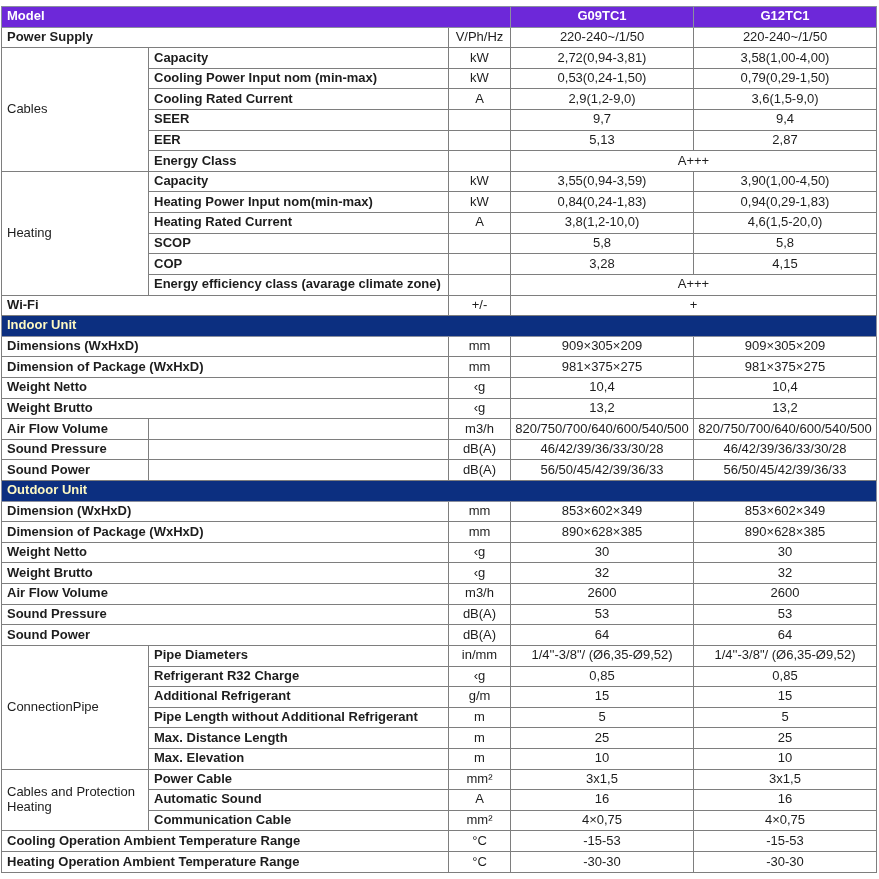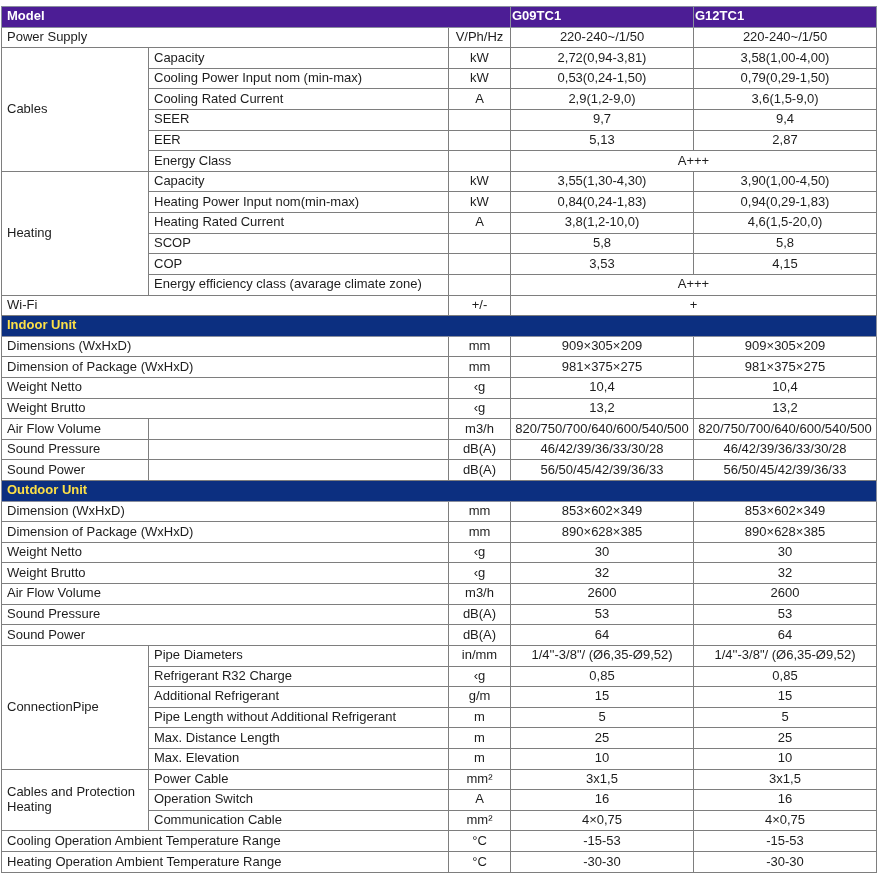--- a/index.html
+++ b/index.html
@@ -1,27 +1,27 @@
 <!DOCTYPE html>
 <html><head>
 <meta charset="utf-8">
 <style>
   html,body{margin:0;padding:0;background:#ffffff;}
   body{width:879px;height:879px;font-family:"Liberation Sans",sans-serif;}
   table.spec{border-collapse:collapse;table-layout:fixed;width:875px;height:867px;margin:6px 0 0 1px;}
   td{border:1px solid #7e7e7e;font-size:13px;color:#1d1d1d;padding:0 5px;vertical-align:middle;
      white-space:nowrap;overflow:hidden;line-height:1.15;}
-  td.lbl, td.sub{text-align:left;}
+  td.lbl, td.sub{text-align:left;font-weight:bold;}
   td.group{text-align:left;white-space:normal;}
   td.unit{text-align:center;padding:0 2px;}
   td.val{text-align:center;padding:0 1px;}
-  tr.hdr td{background:#4c1d95;color:#ffffff;font-weight:700;border-color:#8a8f9e;}
+  tr.hdr td{background:#6d28d9;color:#ffffff;font-weight:700;border-color:#8a8f9e;}
   tr.hdr td.lbl{text-align:left;}
-  tr.hdr td.val{text-align:left;}
-  td.sec{background:#0c2f80;color:#fde047;font-weight:700;text-align:left;border-color:#8a8f9e;}
+  tr.hdr td.val{text-align:center;}
+  td.sec{background:#0c2f80;color:#fef9c3;font-weight:700;text-align:left;border-color:#8a8f9e;}
 </style>
 </head>
 <body>
 
 <table class="spec">
   <colgroup>
     <col style="width:147px">
       <col style="width:300px">
       <col style="width:62px">
       <col style="width:183px">
@@ -76,21 +76,21 @@
   <tr>
     <td class="sub">Energy Class</td>
     <td class="unit"></td>
     <td class="val" colspan="2">A+++</td>
   </tr>
 
   <tr>
     <td class="group" rowspan="6">Heating</td>
     <td class="sub">Capacity</td>
     <td class="unit">kW</td>
-    <td class="val">3,55(1,30-4,30)</td>
+    <td class="val">3,55(0,94-3,59)</td>
     <td class="val">3,90(1,00-4,50)</td>
   </tr>
   <tr>
     <td class="sub">Heating Power Input nom(min-max)</td>
     <td class="unit">kW</td>
     <td class="val">0,84(0,24-1,83)</td>
     <td class="val">0,94(0,29-1,83)</td>
   </tr>
   <tr>
     <td class="sub">Heating Rated Current</td>
@@ -100,21 +100,21 @@
   </tr>
   <tr>
     <td class="sub">SCOP</td>
     <td class="unit"></td>
     <td class="val">5,8</td>
     <td class="val">5,8</td>
   </tr>
   <tr>
     <td class="sub">COP</td>
     <td class="unit"></td>
-    <td class="val">3,53</td>
+    <td class="val">3,28</td>
     <td class="val">4,15</td>
   </tr>
   <tr>
     <td class="sub">Energy efficiency class (avarage climate zone)</td>
     <td class="unit"></td>
     <td class="val" colspan="2">A+++</td>
   </tr>
 
   <tr>
     <td class="lbl" colspan="2">Wi-Fi</td>
@@ -256,21 +256,21 @@
   </tr>
 
   <tr>
     <td class="group" rowspan="3">Cables and Protection Heating</td>
     <td class="sub">Power Cable</td>
     <td class="unit">mm²</td>
     <td class="val">3x1,5</td>
     <td class="val">3x1,5</td>
   </tr>
   <tr>
-    <td class="sub">Operation Switch</td>
+    <td class="sub">Automatic Sound</td>
     <td class="unit">A</td>
     <td class="val">16</td>
     <td class="val">16</td>
   </tr>
   <tr>
     <td class="sub">Communication Cable</td>
     <td class="unit">mm²</td>
     <td class="val">4×0,75</td>
     <td class="val">4×0,75</td>
   </tr>

